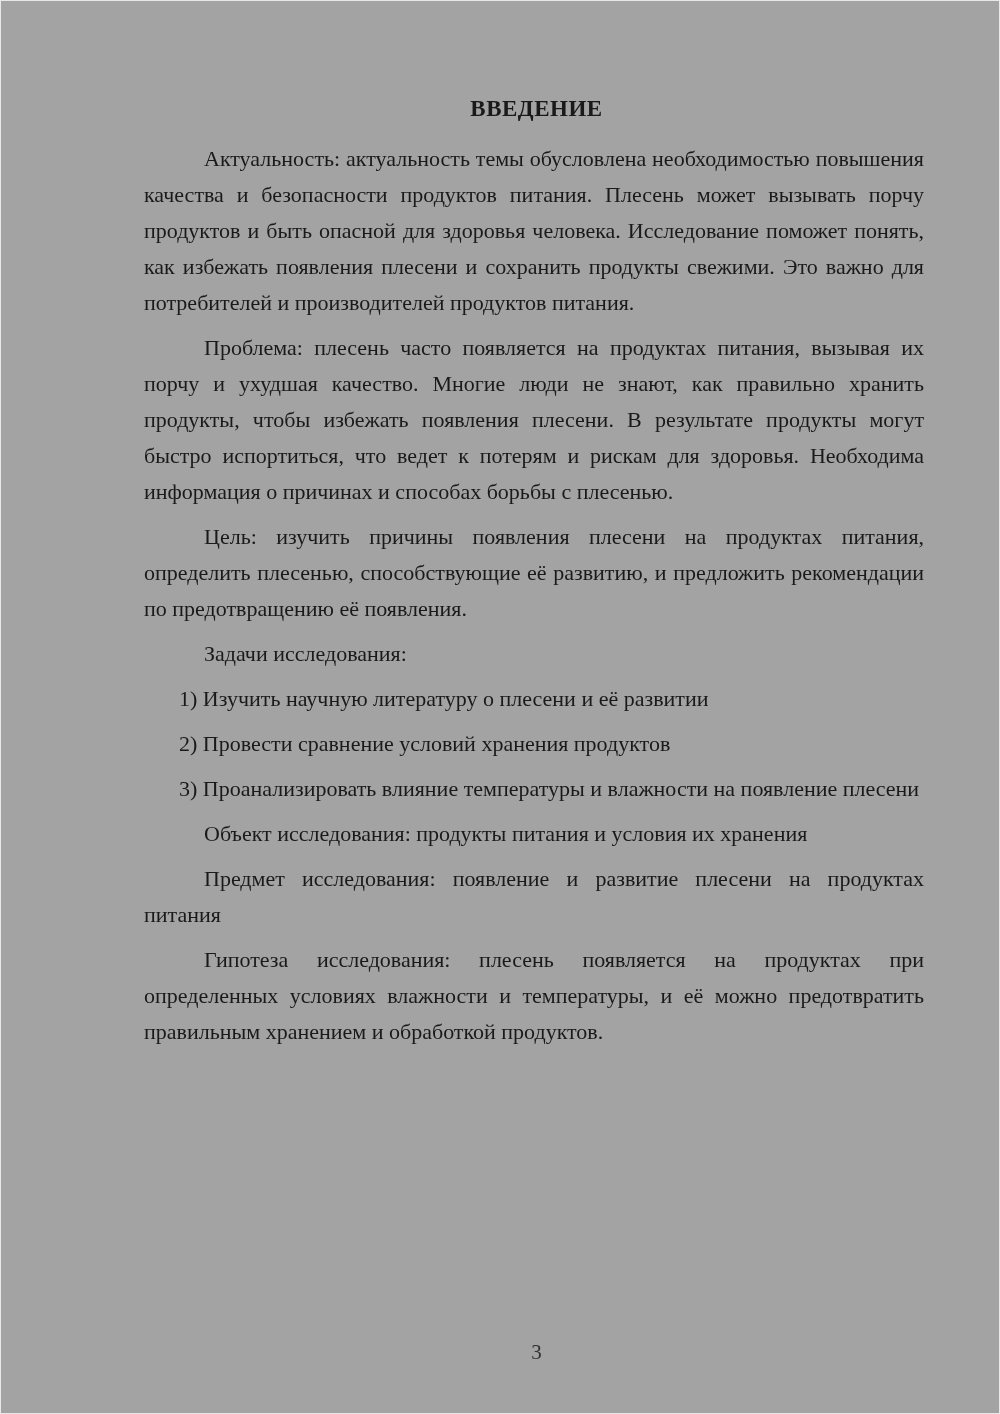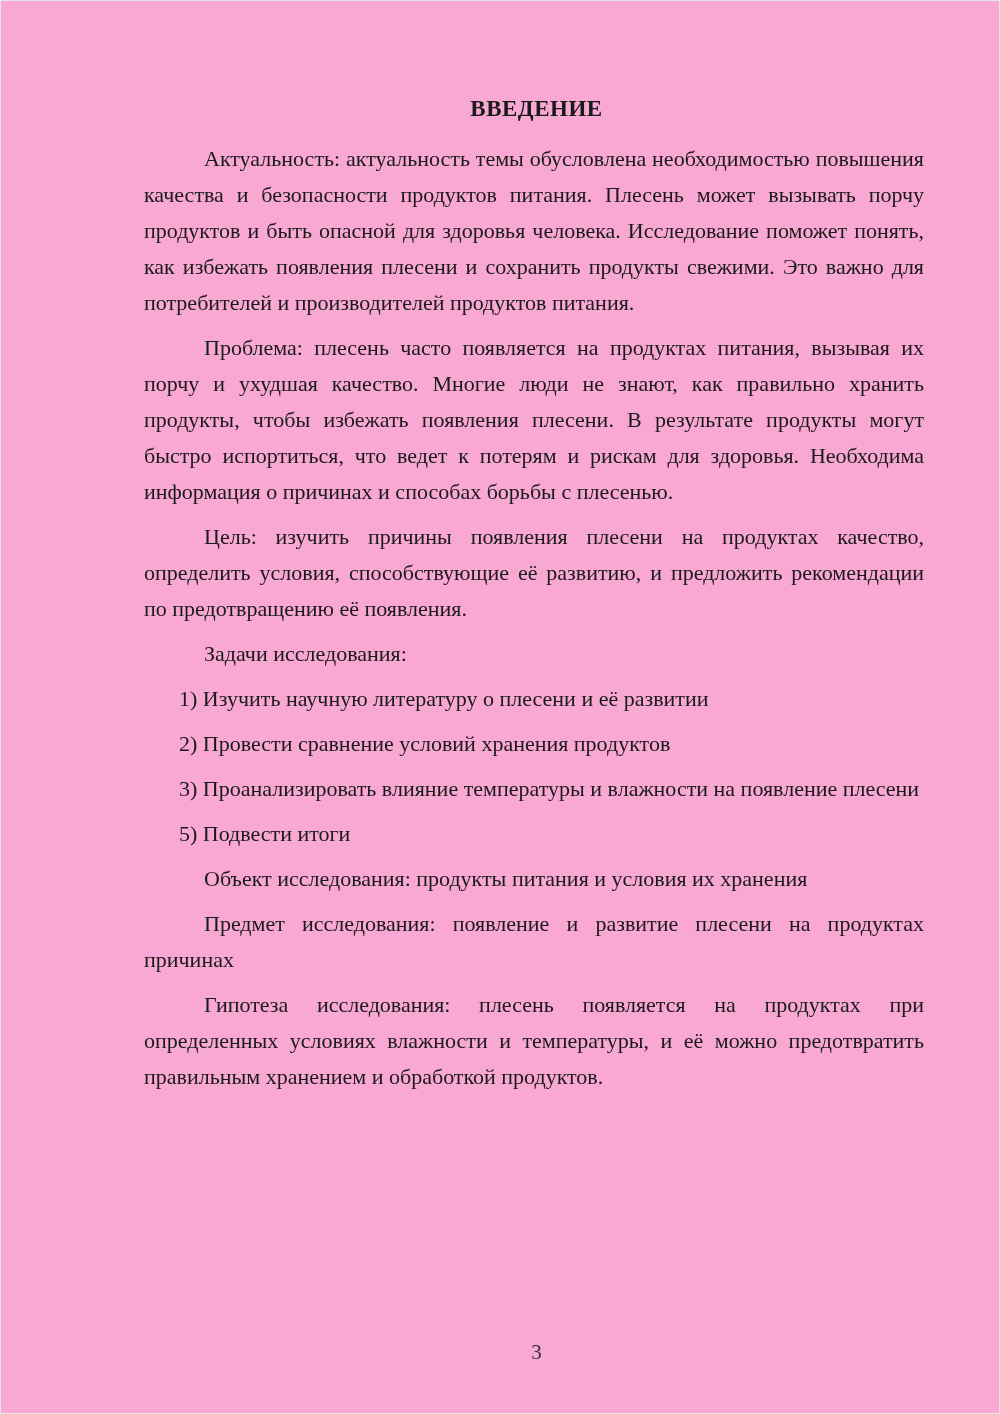--- a/index.html
+++ b/index.html
@@ -2,21 +2,21 @@
 <html lang="ru"><head>
 <meta charset="utf-8">
 <style>
   * { margin: 0; padding: 0; box-sizing: border-box; }
   html, body { background: #ffffff; }
   .page {
     position: relative;
     width: 1000px;
     height: 1414px;
     margin: 0 auto;
-    background: #f9a8d4;
+    background: #a3a3a3;
     border: 1px solid #e7e7e7;
     font-family: "Liberation Serif", "DejaVu Serif", serif;
     color: #1a1a1a;
     overflow: hidden;
   }
   .content {
     position: absolute;
     top: 90px;
     left: 143px;
     right: 70px;
@@ -54,36 +54,35 @@
 
 <div class="page">
   <div class="content">
 
     <h1 class="doc-title">ВВЕДЕНИЕ</h1>
 
     <p class="para">Актуальность: актуальность темы обусловлена необходимостью повышения качества и безопасности продуктов питания. Плесень может вызывать порчу продуктов и быть опасной для здоровья человека. Исследование поможет понять, как избежать появления плесени и сохранить продукты свежими. Это важно для потребителей и производителей продуктов питания.</p>
 
     <p class="para">Проблема: плесень часто появляется на продуктах питания, вызывая их порчу и ухудшая качество. Многие люди не знают, как правильно хранить продукты, чтобы избежать появления плесени. В результате продукты могут быстро испортиться, что ведет к потерям и рискам для здоровья. Необходима информация о причинах и способах борьбы с плесенью.</p>
 
-    <p class="para">Цель: изучить причины появления плесени на продуктах качество, определить условия, способствующие её развитию, и предложить рекомендации по предотвращению её появления.</p>
+    <p class="para">Цель: изучить причины появления плесени на продуктах питания, определить плесенью, способствующие её развитию, и предложить рекомендации по предотвращению её появления.</p>
 
     <p class="para">Задачи исследования:</p>
 
     <p class="para list-item">1) Изучить научную литературу о плесени и её развитии</p>
 
     <p class="para list-item">2) Провести сравнение условий хранения продуктов</p>
 
     <p class="para list-item">3) Проанализировать влияние температуры и влажности на появление плесени</p>
 
 
-    <p class="para list-item">5) Подвести итоги</p>
 
     <p class="para">Объект исследования: продукты питания и условия их хранения</p>
 
-    <p class="para">Предмет исследования: появление и развитие плесени на продуктах причинах</p>
+    <p class="para">Предмет исследования: появление и развитие плесени на продуктах питания</p>
 
     <p class="para">Гипотеза исследования: плесень появляется на продуктах при определенных условиях влажности и температуры, и её можно предотвратить правильным хранением и обработкой продуктов.</p>
 
 
   </div>
 
   <div class="page-number">3</div>
 </div>
 
 </body></html>

